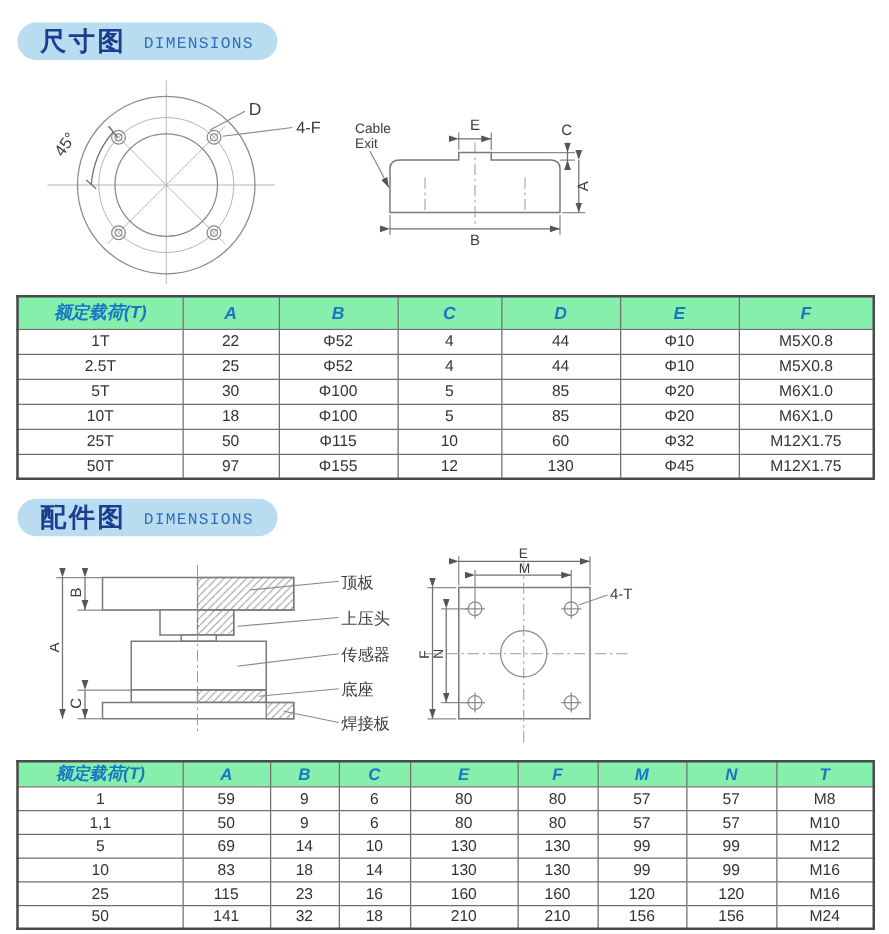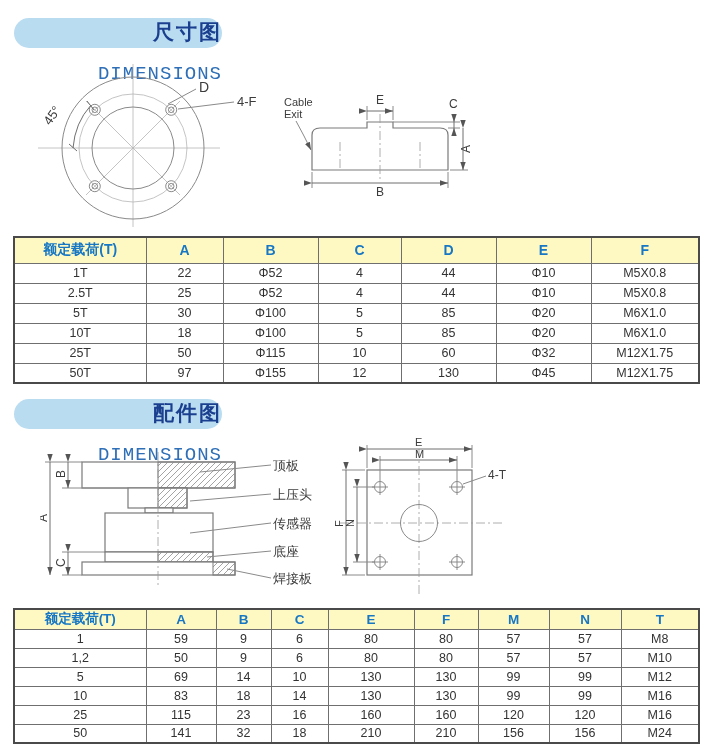--- a/index.html
+++ b/index.html
@@ -2,37 +2,37 @@
 <html><head>
 <meta charset="utf-8">
 <style>
   * { margin:0; padding:0; box-sizing:border-box; }
   html,body { width:711px; height:747px; background:#fff; font-family:"Liberation Sans", sans-serif; }
   .page { position:relative; width:711px; height:747px; background:#fff; overflow:hidden; }
 
   .badge {
     position:absolute; left:14px; width:208px; height:30px;
     background:#b9dcf0; border-radius:15px;
-    display:flex; align-items:flex-end; padding-left:18px; gap:14px;flex-direction:column;
+    display:flex; align-items:center; padding-left:18px; gap:14px;
   }
   .badge .zh { font-size:21px; font-weight:bold; color:#1b3f8f; letter-spacing:2px; }
-  .badge .en { font-size:19px; color:#2e6fb7; font-family:"Liberation Mono", monospace; letter-spacing:1px; padding-top:3px; }
+  .badge .en { font-size:13px; color:#2e6fb7; font-family:"Liberation Mono", monospace; letter-spacing:1px; padding-top:3px; }
 
   svg text { font-family:"Liberation Sans", sans-serif; fill:#3c3c3c; }
   .thin  { stroke:#8a8a8a; stroke-width:1; fill:none; }
   .part  { stroke:#7a7a7a; stroke-width:1.2; fill:#ffffff; }
   .lite  { stroke:#b5b5b5; stroke-width:0.8; fill:none; }
   .dim   { stroke:#6f6f6f; stroke-width:1; fill:none; }
   .cl    { stroke:#9a9a9a; stroke-width:0.8; fill:none; stroke-dasharray:9 3 2 3; }
 
   table { border-collapse:collapse; table-layout:fixed; background:#fff; }
   .spec-table { position:absolute; left:13px; width:685px; border:2px solid #4a4a4a; }
   .spec-table th {
-    background:#fef9c3; color:#1777c4; font-weight:bold;
-    border:1px solid #6f6f6f; text-align:center; font-size:14px;
+    background:#86efac; color:#1777c4; font-weight:bold;
+    border:1px solid #6f6f6f; text-align:center; font-size:14px;font-style:italic;
   }
   .spec-table td {
     border:1px solid #6f6f6f; text-align:center;
     font-size:12.5px; color:#333;
   }
   .t1 th { height:26px; } .t1 td { height:20px;margin-left:12px; }
   .t2 th { height:20px; font-size:13.5px; } .t2 td { height:19px; }
 </style>
 </head>
 <body>
@@ -331,21 +331,21 @@
           <td>59</td>
           <td>9</td>
           <td>6</td>
           <td>80</td>
           <td>80</td>
           <td>57</td>
           <td>57</td>
           <td>M8</td>
         </tr>
         <tr>
-          <td>1,2</td>
+          <td>1,1</td>
           <td>50</td>
           <td>9</td>
           <td>6</td>
           <td>80</td>
           <td>80</td>
           <td>57</td>
           <td>57</td>
           <td>M10</td>
         </tr>
         <tr>

